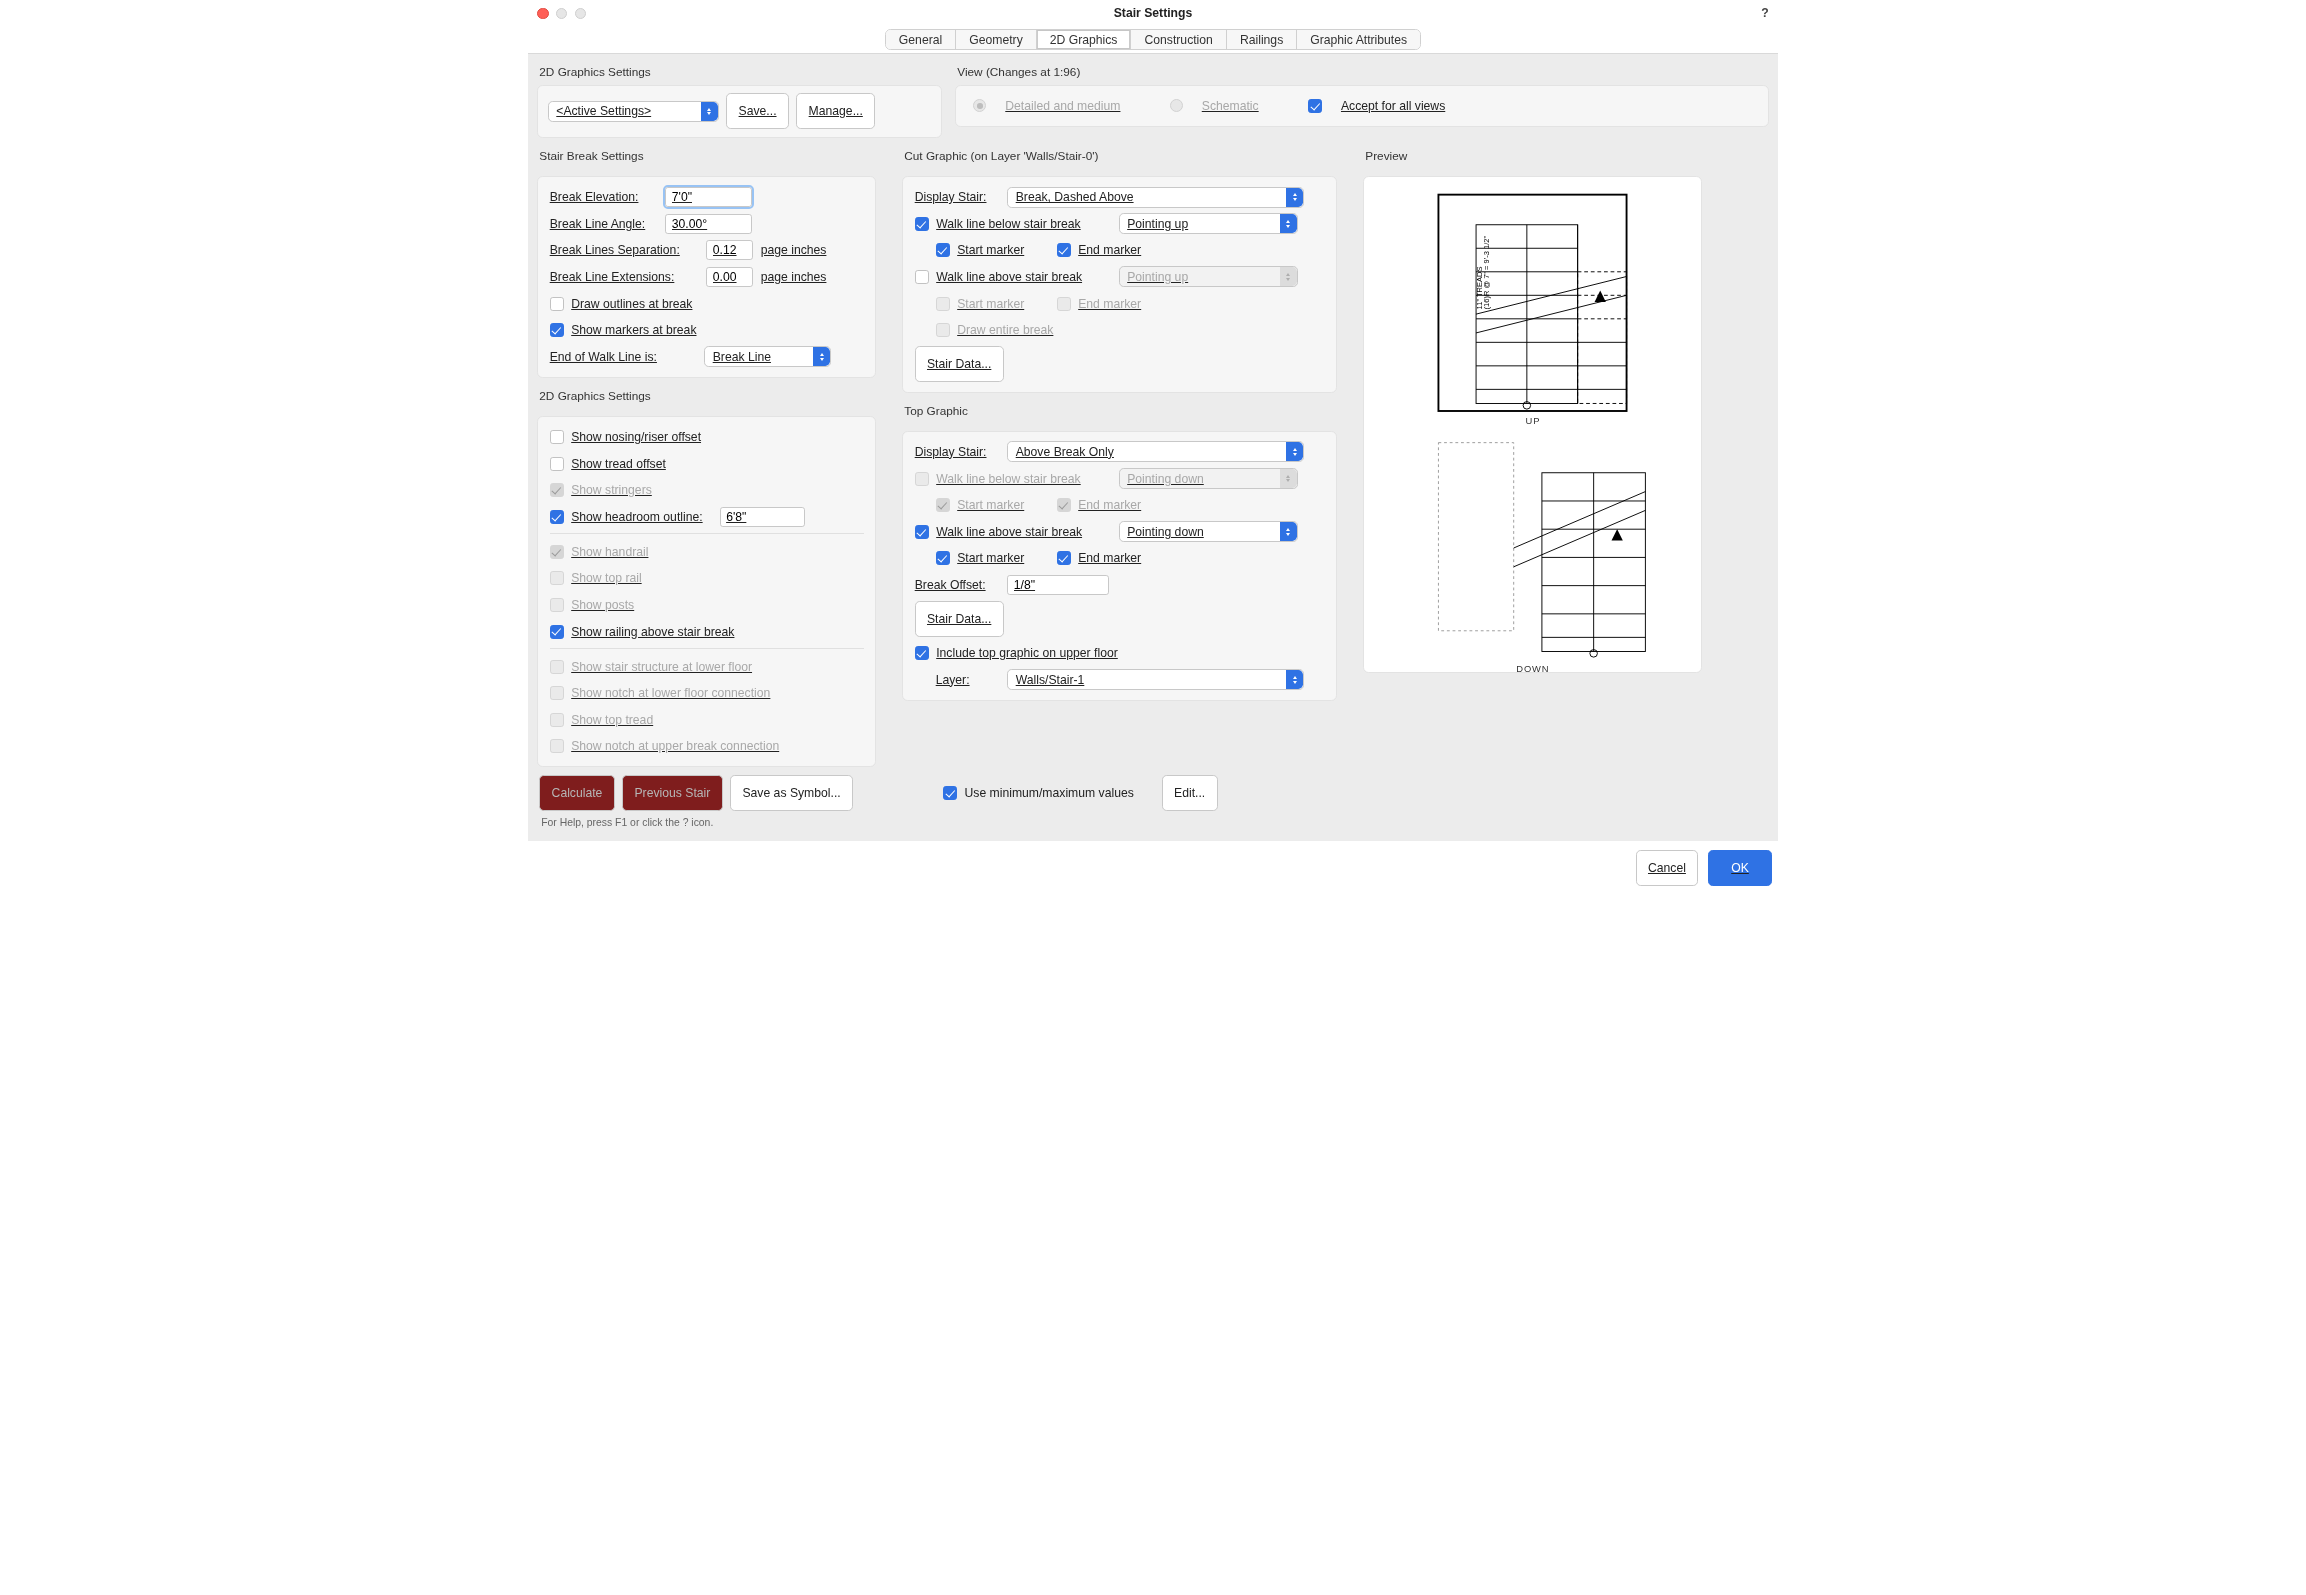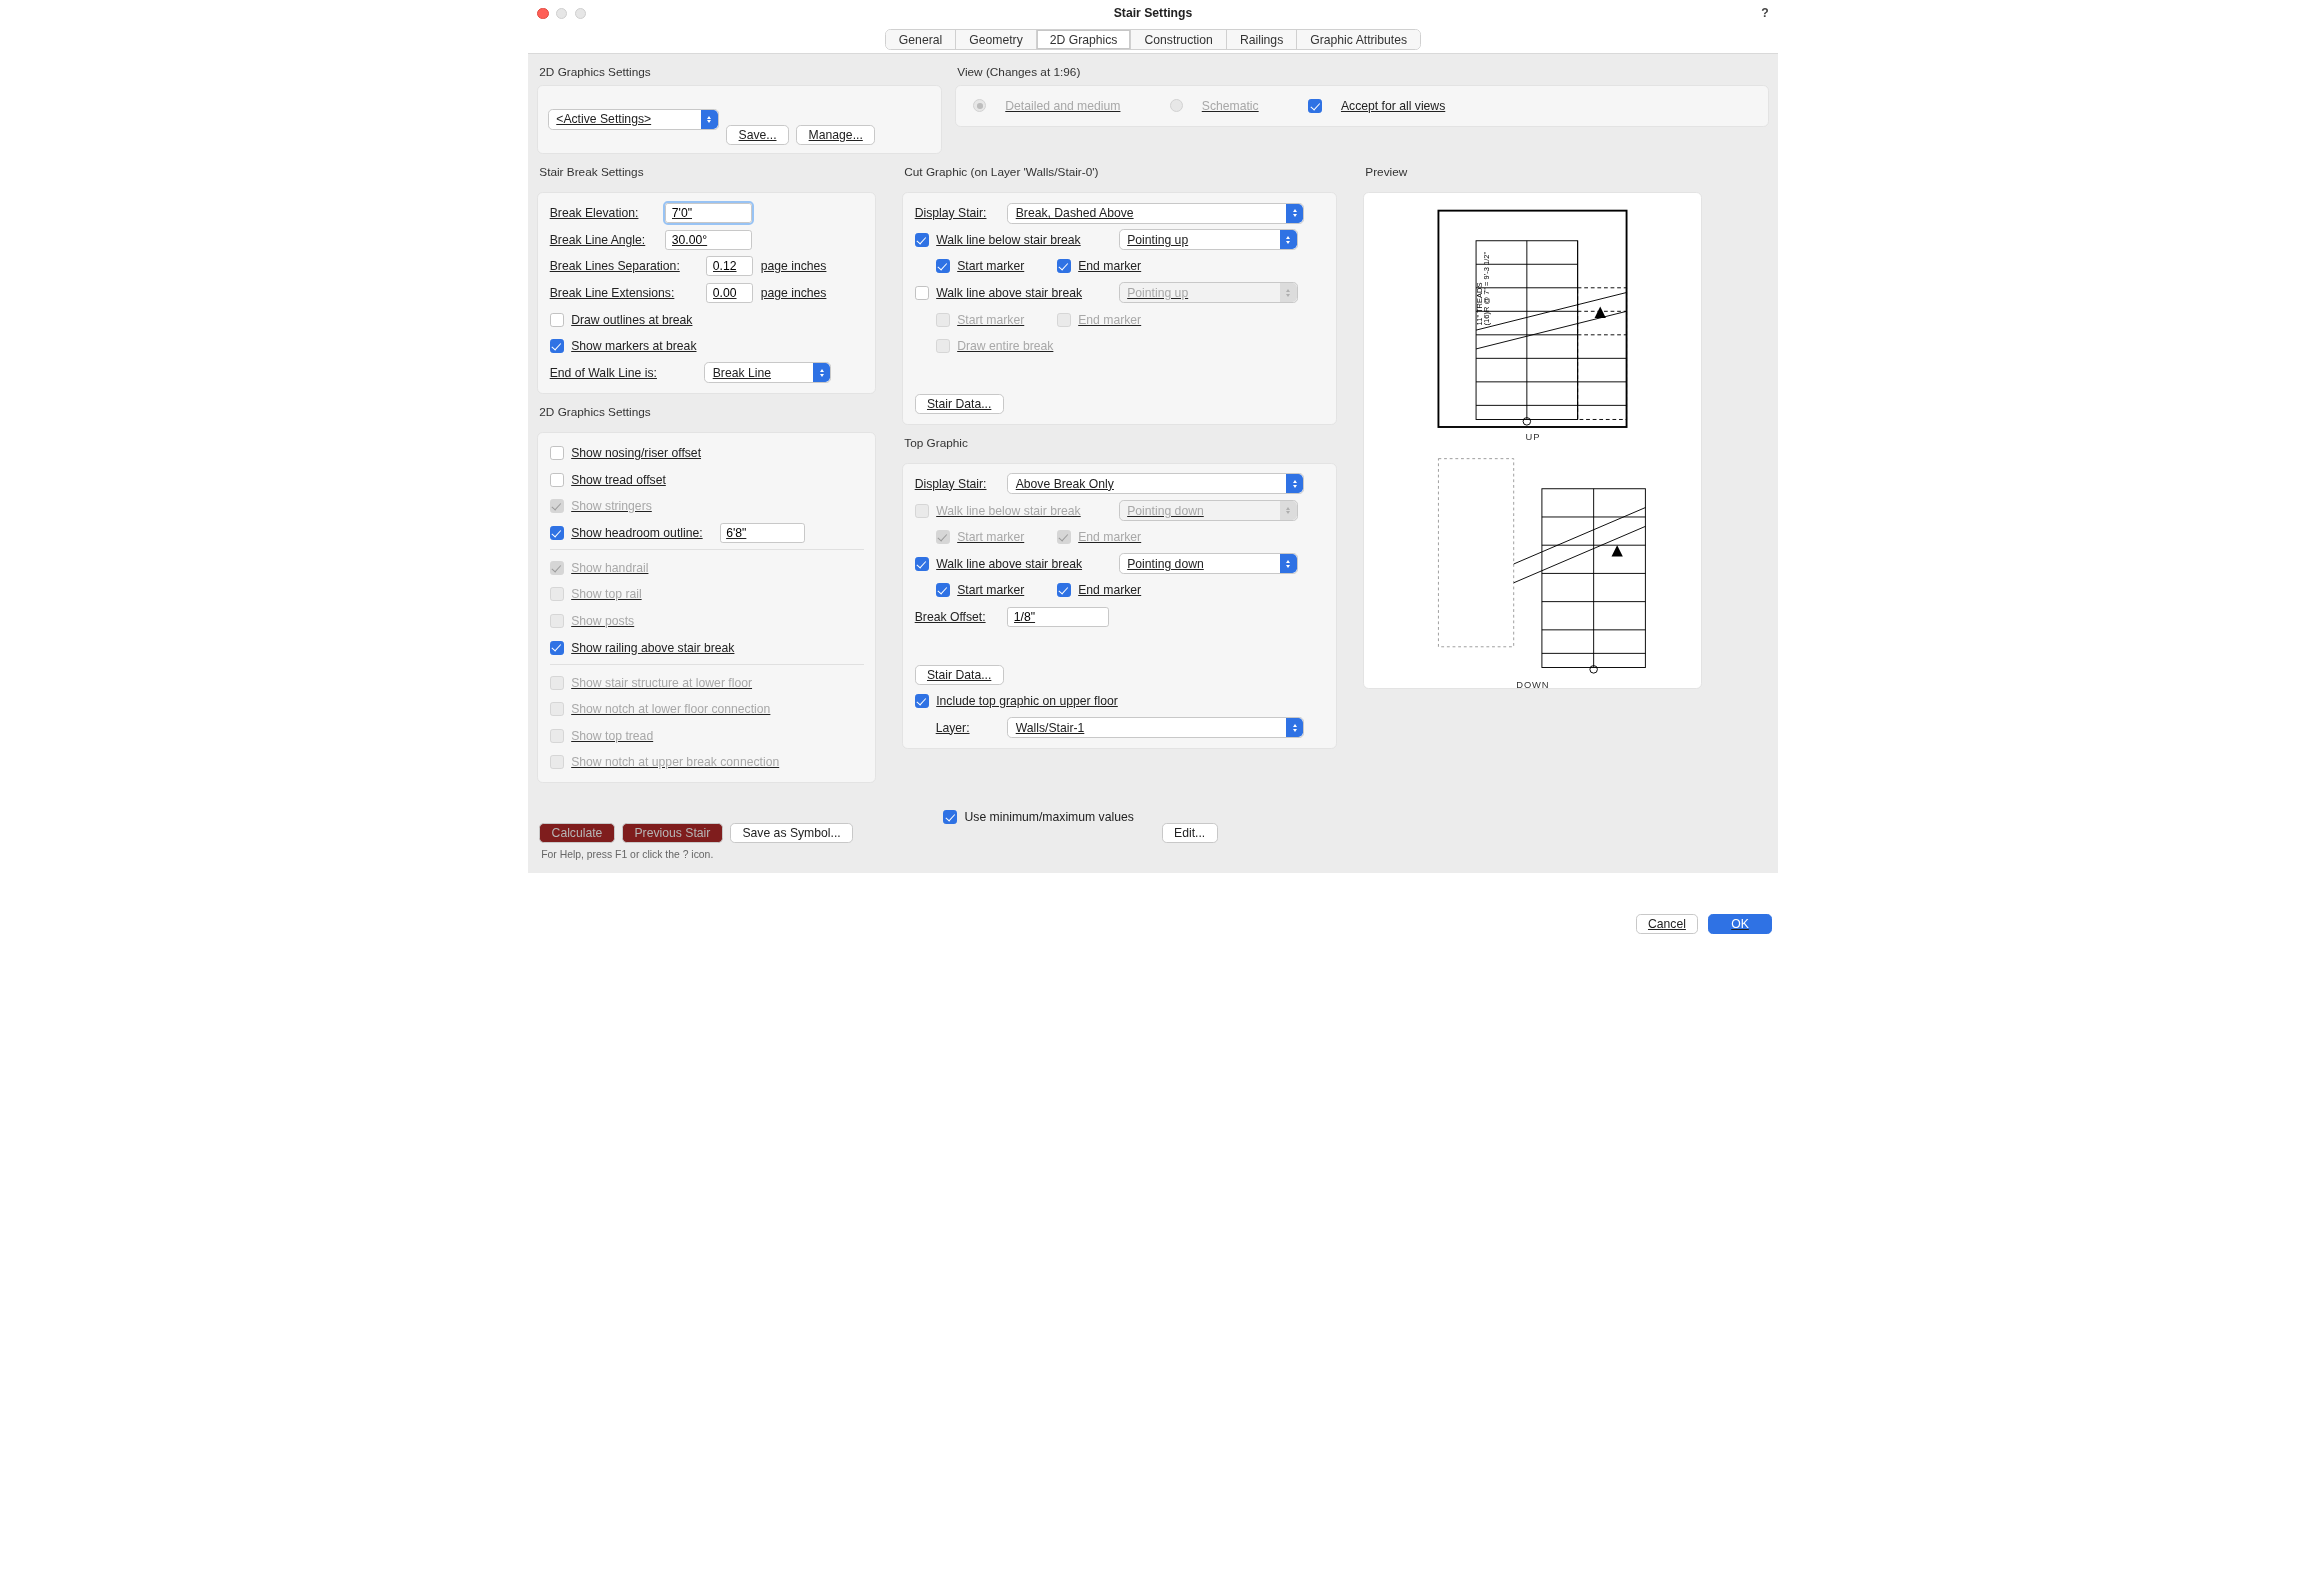--- a/index.html
+++ b/index.html
@@ -62,21 +62,21 @@
 .chk.checked::after { content:""; position:absolute; left:3.8px; top:0.9px; width:3.8px; height:7.5px; border:solid #fff; border-width:0 1.9px 1.9px 0; transform:rotate(42deg); }
 .chk.dis { background:#eaeaea; border-color:#d6d6d6; }
 .chk.dis.checked { background:#d6d6d6; border-color:#d6d6d6; }
 .chk.dis.checked::after { border-color:#9a9a9a; }
 
 .radio { width:13px; height:13px; border:0.9px solid #c2c2c2; border-radius:50%; background:#fff; display:inline-block; flex:none; position:relative; }
 .radio.dis { background:#e7e7e7; border-color:#d2d2d2; }
 .radio.dis::after { content:""; position:absolute; left:2.8px; top:2.8px; width:5.6px; height:5.6px; border-radius:50%; background:#bdbdbd; }
 .radio.dis.empty::after { display:none; }
 
-.btn { height:20px; border:0.9px solid #c8c8c8; border-radius:4.7px; background:#fff; padding:0 11.3px; font-size:12.2px; color:#222;margin-top:32px; }
+.btn { height:36px; border:0.9px solid #c8c8c8; border-radius:4.7px; background:#fff; padding:0 11.3px; font-size:12.2px; color:#222; }
 .btn:disabled { color:#b6b6b6; background:#7f1d1d; }
 .btn.primary { background:#2f72e4; border-color:#2f72e4; color:#fff; padding:0 22.6px; }
 .hr { border-top:0.9px solid #e0e0e0; margin:5.6px 0 7.5px; }
 
 .cols { display:grid; grid-template-columns: 339px 435px 339px; gap:26px; }
 .col-group { display:flex; flex-direction:column; gap:7.5px; }
 
 .footer { display:flex; align-items:center; gap:7.5px; padding:7.5px 1.9px 1.9px; }
 .footer-right { display:flex; gap:9.4px; justify-content:flex-end; padding:9.4px 5.6px 13px;text-decoration:underline; }
 .hint { font-size:10.4px; color:#666; padding:3.8px 3.8px 9.4px; }

